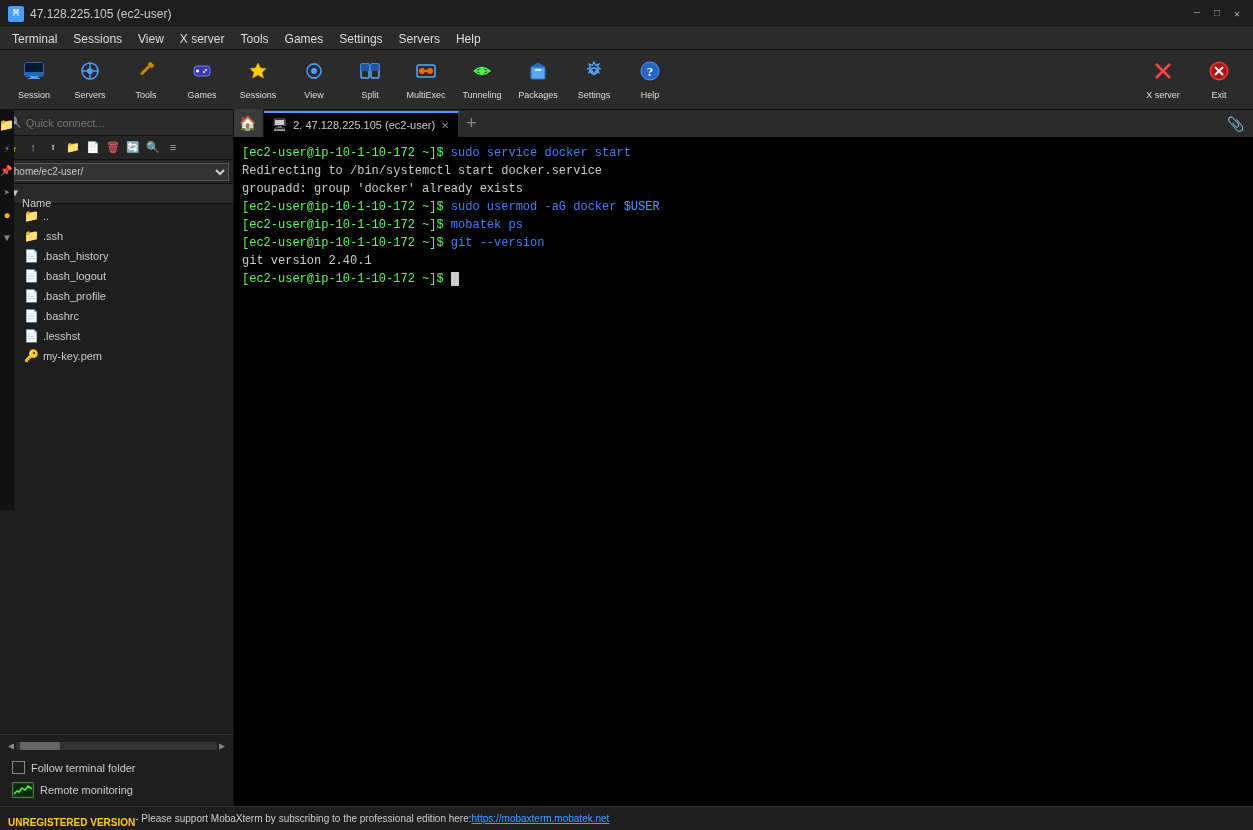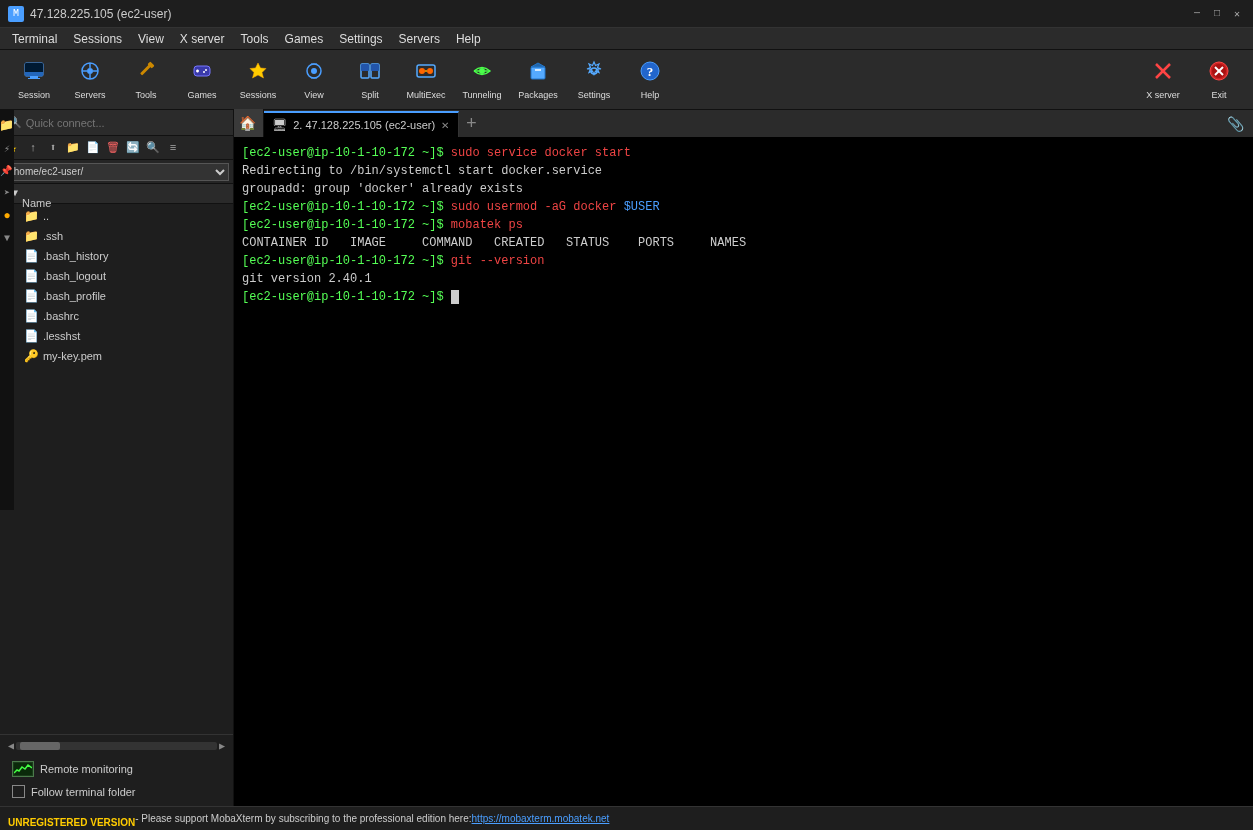--- a/index.html
+++ b/index.html
@@ -229,21 +229,21 @@
       flex: 1;
       background: #000;
       padding: 4px 6px;
       overflow-y: auto;
       font-size: 12px;
       font-family: 'Courier New', monospace;
       color: #ccc;
       line-height: 1.4;
     }
     .term-prompt { color: #55ff55; }
-    .term-cmd { color: #ef4444; }
+    .term-cmd { color: #3b82f6; }
     .term-out { color: #ccc; }
     .term-cursor {
       display: inline-block;
       width: 8px;
       height: 14px;
       background: #ccc;
       vertical-align: text-bottom;
       animation: blink 1s step-end infinite;
     }
     @keyframes blink { 50% { opacity: 0; } }
@@ -584,34 +584,34 @@
     <div id="sidebar-bottom" style="border-top:1px solid #333; background:#1e1e1e;">
 
       <div id="scrollbar-area" style="height:14px; display:flex; align-items:center; padding:0 4px;">
         <span style="font-size:10px; color:#888; cursor:pointer;">◀</span>
         <div id="scroll-track" style="flex:1; height:8px; background:#333; margin:0 2px; border-radius:2px; position:relative;">
           <div id="scroll-thumb" style="width:40px; height:8px; background:#666; border-radius:2px; position:absolute; left:4px;"></div>
         </div>
         <span style="font-size:10px; color:#888; cursor:pointer;">▶</span>
       </div>
 
+      <div id="follow-folder" style="display:flex; align-items:center; gap:6px; padding:4px 8px;">
+        <div id="follow-checkbox" style="width:13px; height:13px; border:1px solid #888; background:#1e1e1e; cursor:pointer; flex-shrink:0;"></div>
+        <span style="font-size:11px; font-family:Arial,sans-serif; color:#ccc;">Follow terminal folder</span>
+      </div>
+
       <div id="remote-monitoring" style="display:flex; align-items:center; gap:6px; padding:4px 8px; cursor:pointer;">
         <div style="width:22px; height:16px; background:#1a3a1a; border:1px solid #4a7a4a; display:flex; align-items:center; justify-content:center; font-size:9px; color:#4f4;">
           <svg width="18" height="12" viewBox="0 0 18 12">
               <rect x="0" y="0" width="18" height="12" rx="1" fill="#0a2a0a"></rect>
               <polyline points="0,10 3,7 5,8 8,4 11,6 14,2 18,5" fill="none" stroke="#44ff44" stroke-width="1.5"></polyline>
             </svg>
         </div>
         <span style="font-size:11px; font-family:Arial,sans-serif; color:#ccc;">Remote monitoring</span>
       </div>
-
-      <div id="follow-folder" style="display:flex; align-items:center; gap:6px; padding:4px 8px;">
-        <div id="follow-checkbox" style="width:13px; height:13px; border:1px solid #888; background:#1e1e1e; cursor:pointer; flex-shrink:0;"></div>
-        <span style="font-size:11px; font-family:Arial,sans-serif; color:#ccc;">Follow terminal folder</span>
-      </div>
     </div>
   </div>
 
   <div id="terminal-area" style="flex:1; background:#000; display:flex; flex-direction:column;">
 
     <div id="tab-bar" style="height:28px; background:#2b2b2b; display:flex; align-items:flex-end; border-bottom:1px solid #000;">
       <div id="tab-home" style="width:30px; height:28px; display:flex; align-items:center; justify-content:center; background:#3a3a3a; border-right:1px solid #111; font-size:14px; cursor:pointer;">
         <span>🏠</span>
       </div>
       <div class="tab active" style="display:flex; align-items:center; height:26px; padding:0 8px; background:#000; border-right:1px solid #333; border-top:2px solid #4a9eff; font-size:11px; font-family:Arial,sans-serif; color:#ccc; cursor:pointer; gap:6px;">
@@ -640,23 +640,20 @@
 
       <div>
         <span class="term-prompt">[ec2-user@ip-10-1-10-172 ~]$ </span><span class="term-cmd">sudo usermod -aG docker </span><span style="color:#4a9eff;">$USER</span>
       </div>
 
 
       <div>
         <span class="term-prompt">[ec2-user@ip-10-1-10-172 ~]$ </span><span class="term-cmd">mobatek ps</span>
       </div>
 
-      <div>
-        <span class="term-out" style="color:#ccc;">CONTAINER ID&nbsp;&nbsp; IMAGE&nbsp;&nbsp;&nbsp;&nbsp; COMMAND&nbsp;&nbsp; CREATED&nbsp;&nbsp; STATUS&nbsp;&nbsp;&nbsp; PORTS&nbsp;&nbsp;&nbsp;&nbsp; NAMES</span>
-      </div>
 
       <div>
         <span class="term-prompt">[ec2-user@ip-10-1-10-172 ~]$ </span><span class="term-cmd">git --version</span>
       </div>
 
       <div>
         <span class="term-out">git version 2.40.1</span>
       </div>
 
       <div>

